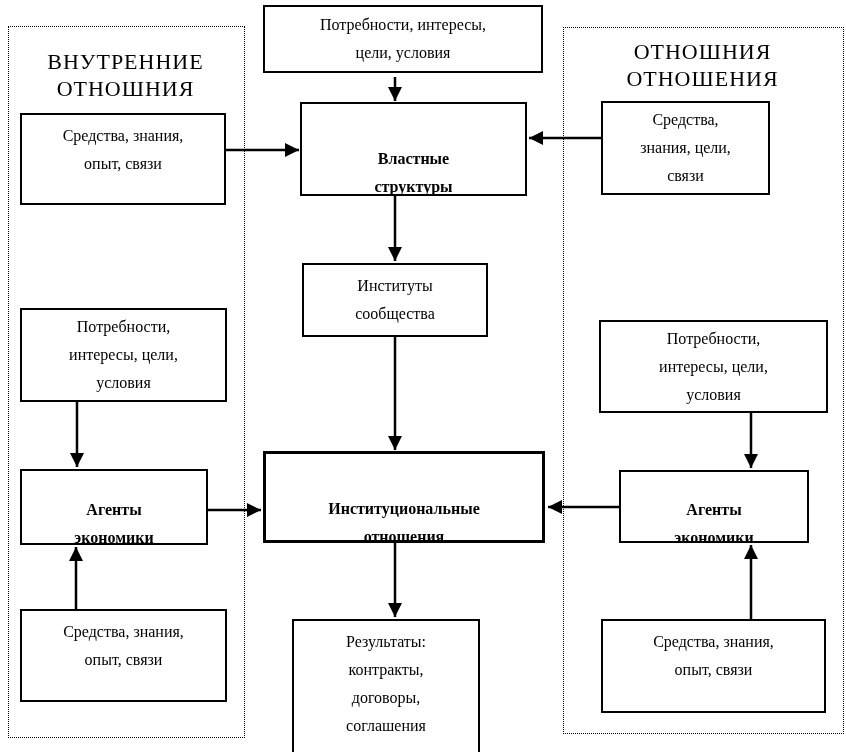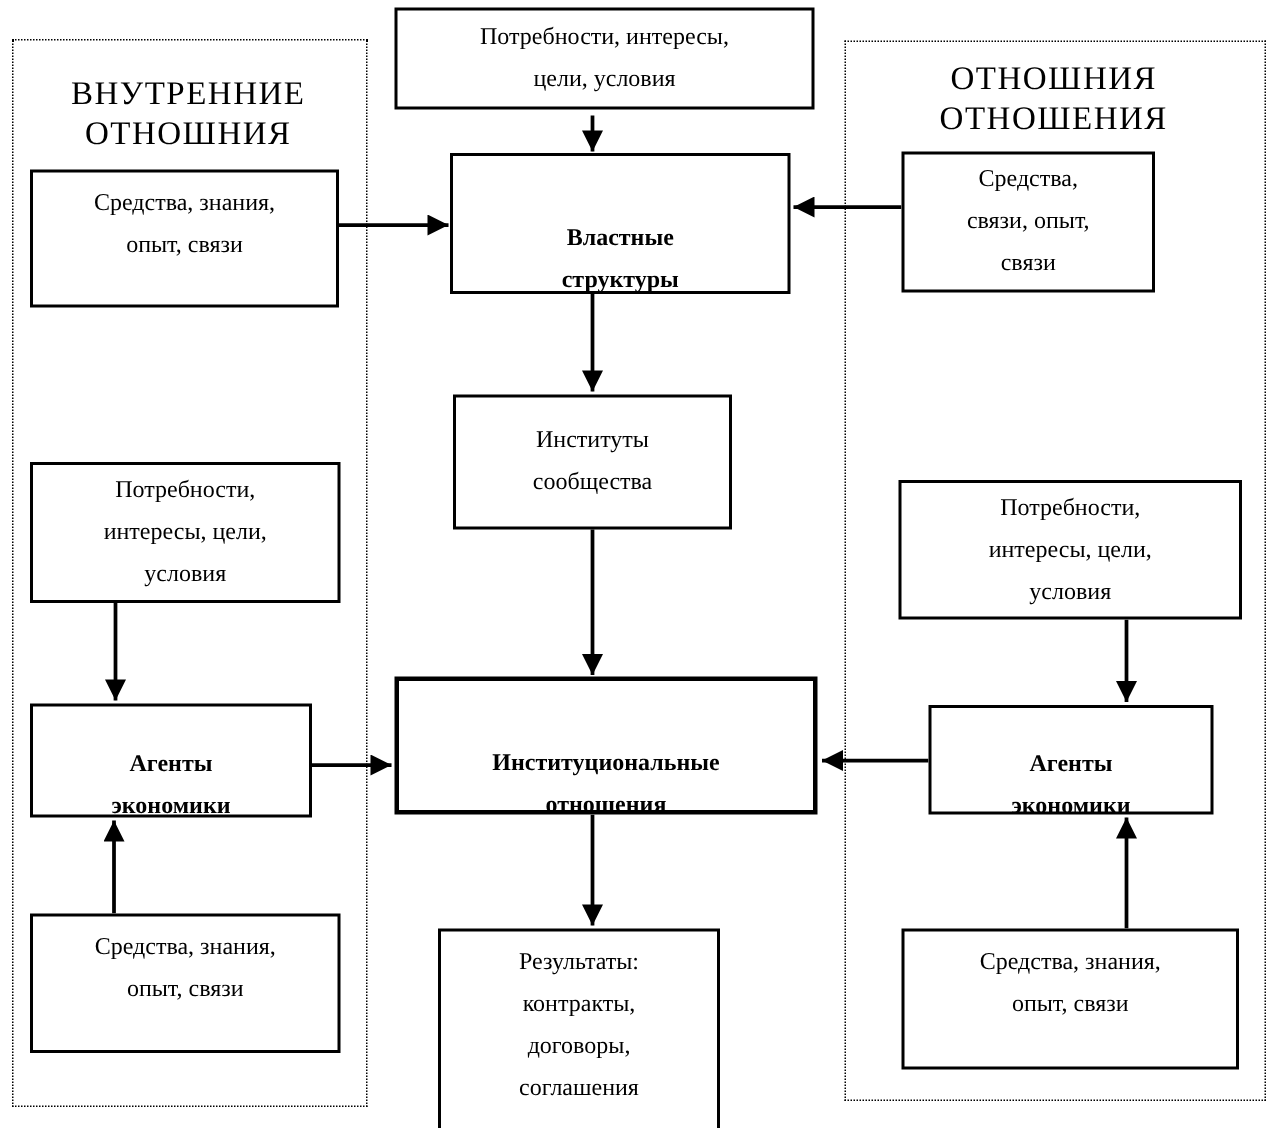--- a/index.html
+++ b/index.html
@@ -92,25 +92,25 @@
 структуры</span>
   </div>
 
   <div class="box top" style="left:20px; top:113px; width:206px; height:92px;">
     <span class="lbl">Средства, знания,
 опыт, связи</span>
   </div>
 
   <div class="box" style="left:601px; top:101px; width:169px; height:94px;">
     <span class="lbl">Средства,
-связи, опыт,
+знания, цели,
 связи</span>
   </div>
 
-  <div class="box" style="left:302px; top:263px; width:186px; height:90px;">
+  <div class="box" style="left:302px; top:263px; width:186px; height:74px;">
     <span class="lbl">Институты
 сообщества</span>
   </div>
 
   <div class="box bold thick top" style="left:263px; top:451px; width:282px; height:92px;">
     <span class="lbl">Институциональные
 отношения</span>
   </div>
 
   <div class="box" style="left:20px; top:308px; width:207px; height:94px;">

